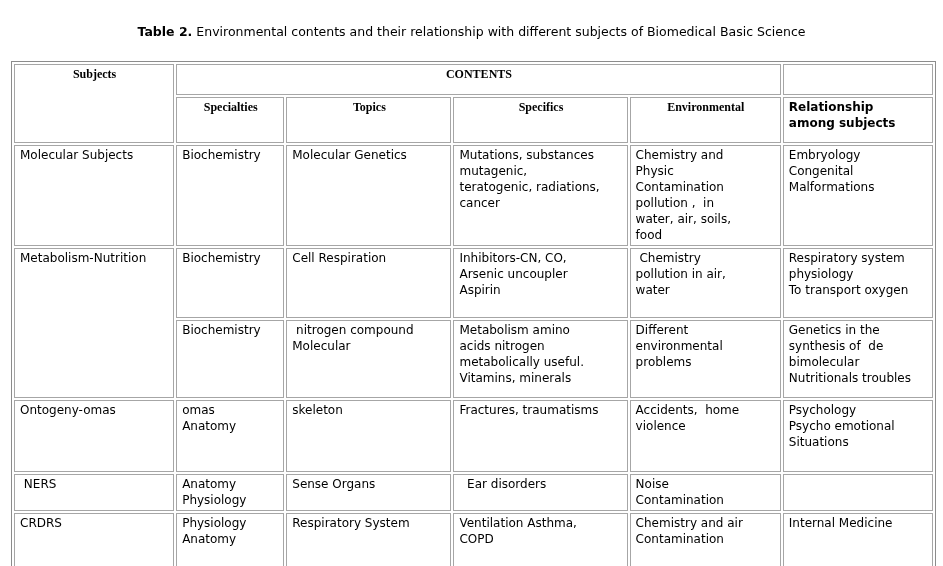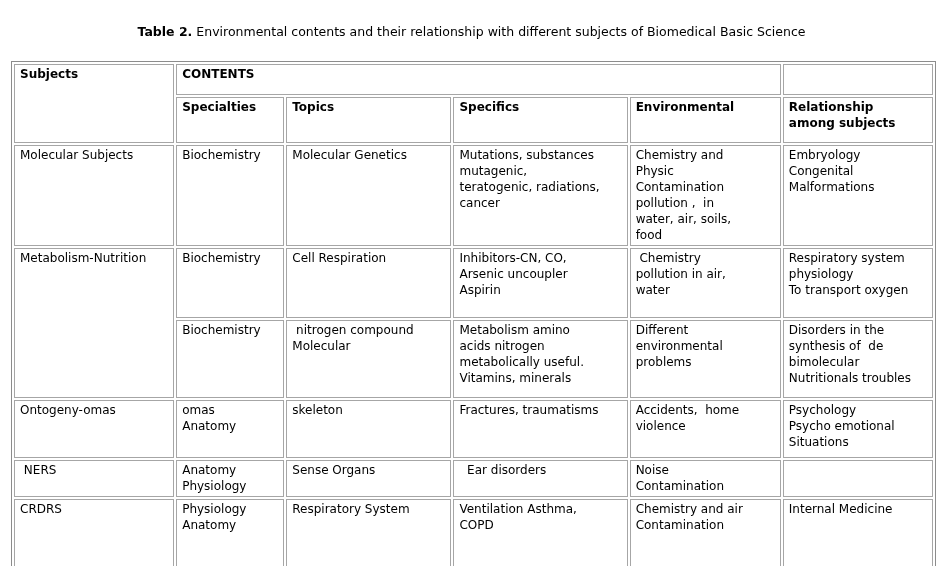--- a/index.html
+++ b/index.html
@@ -36,21 +36,21 @@
     vertical-align:top;
     box-sizing:border-box;
     padding:1px 4px 2px 5px;
     font-size:12px;
     line-height:16px;
     white-space:pre-wrap;
     word-wrap:break-word;
     overflow:hidden;
   }
   td.th{font-weight:bold;}
-  td.c{text-align:left;}
+  td.c{text-align:center;font-family:Liberation Serif, serif;}
   .legend{
     font-size:12.5px;
     margin:20px 0 0 14px;
   }
 </style>
 </head>
 <body>
 
 <div class="caption">
   <span class="bold">Table 2.</span>
@@ -119,27 +119,27 @@
       <td>Biochemistry</td>
       <td> nitrogen compound
 Molecular</td>
       <td>Metabolism amino
 acids nitrogen
 metabolically useful.
 Vitamins, minerals</td>
       <td>Different
 environmental
 problems</td>
-      <td>Disorders in the
+      <td>Genetics in the
 synthesis of  de
 bimolecular
 Nutritionals troubles</td>
     </tr>
 
-    <tr style="height:58px">
+    <tr style="height:72px">
       <td>Ontogeny-omas</td>
       <td>omas
 Anatomy</td>
       <td>skeleton</td>
       <td>Fractures, traumatisms</td>
       <td>Accidents,  home
 violence</td>
       <td>Psychology
 Psycho emotional
 Situations</td>

